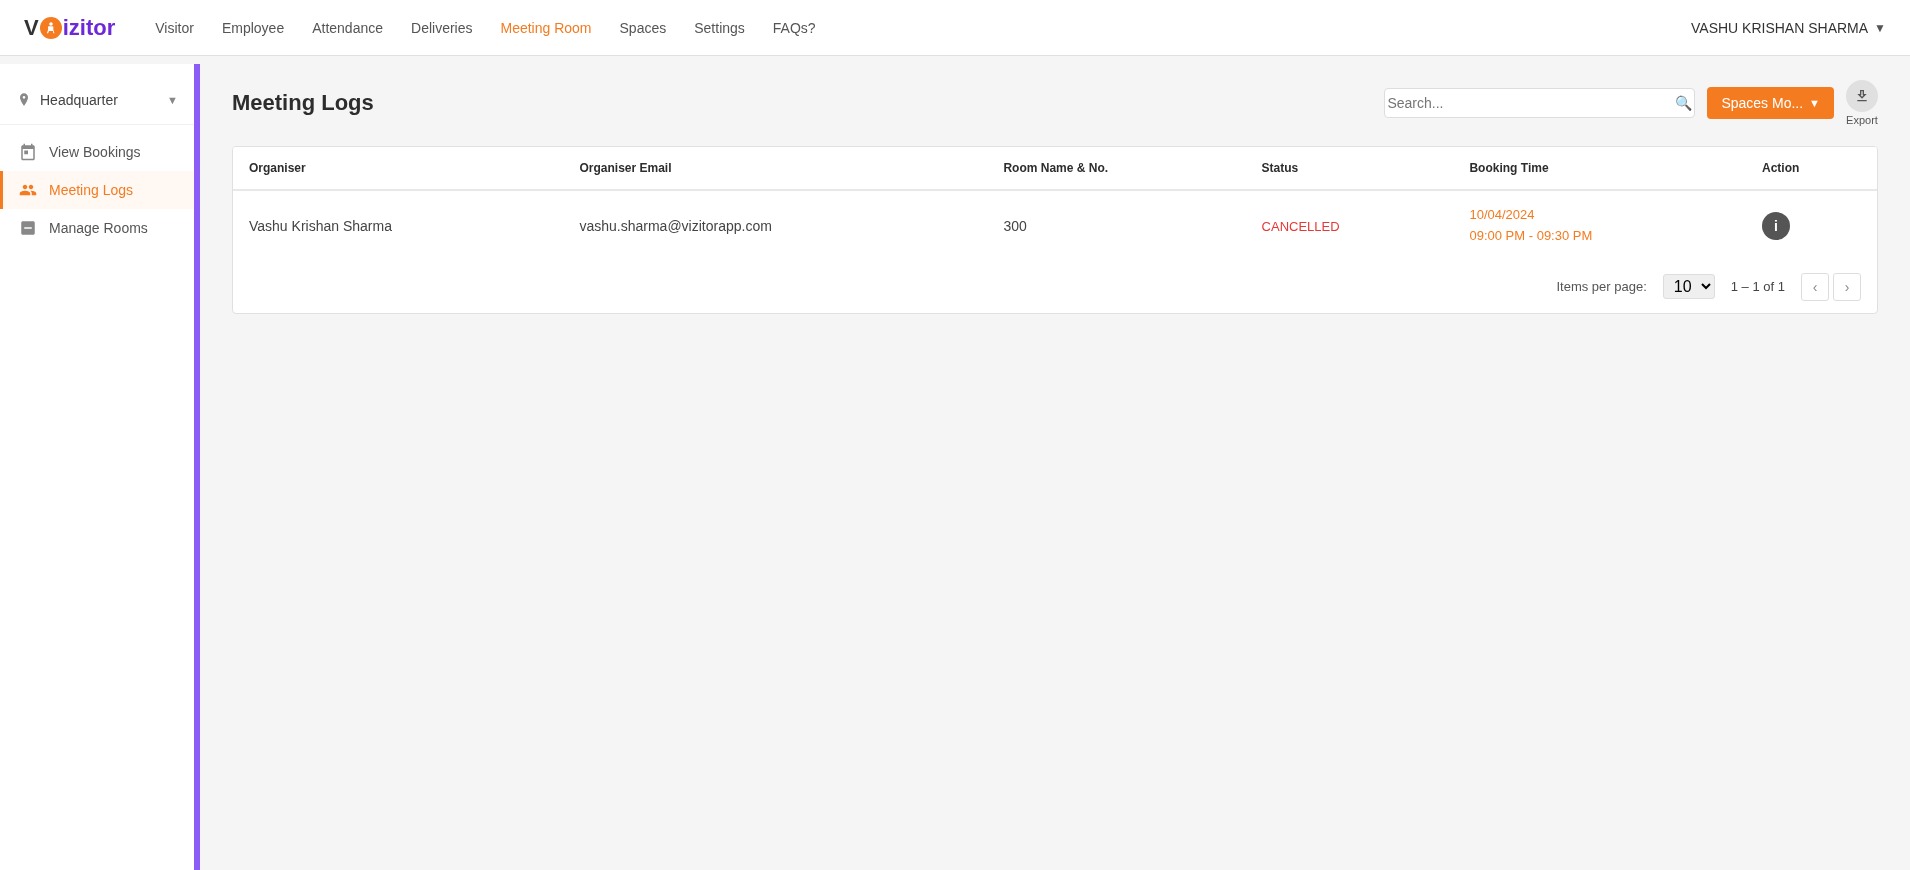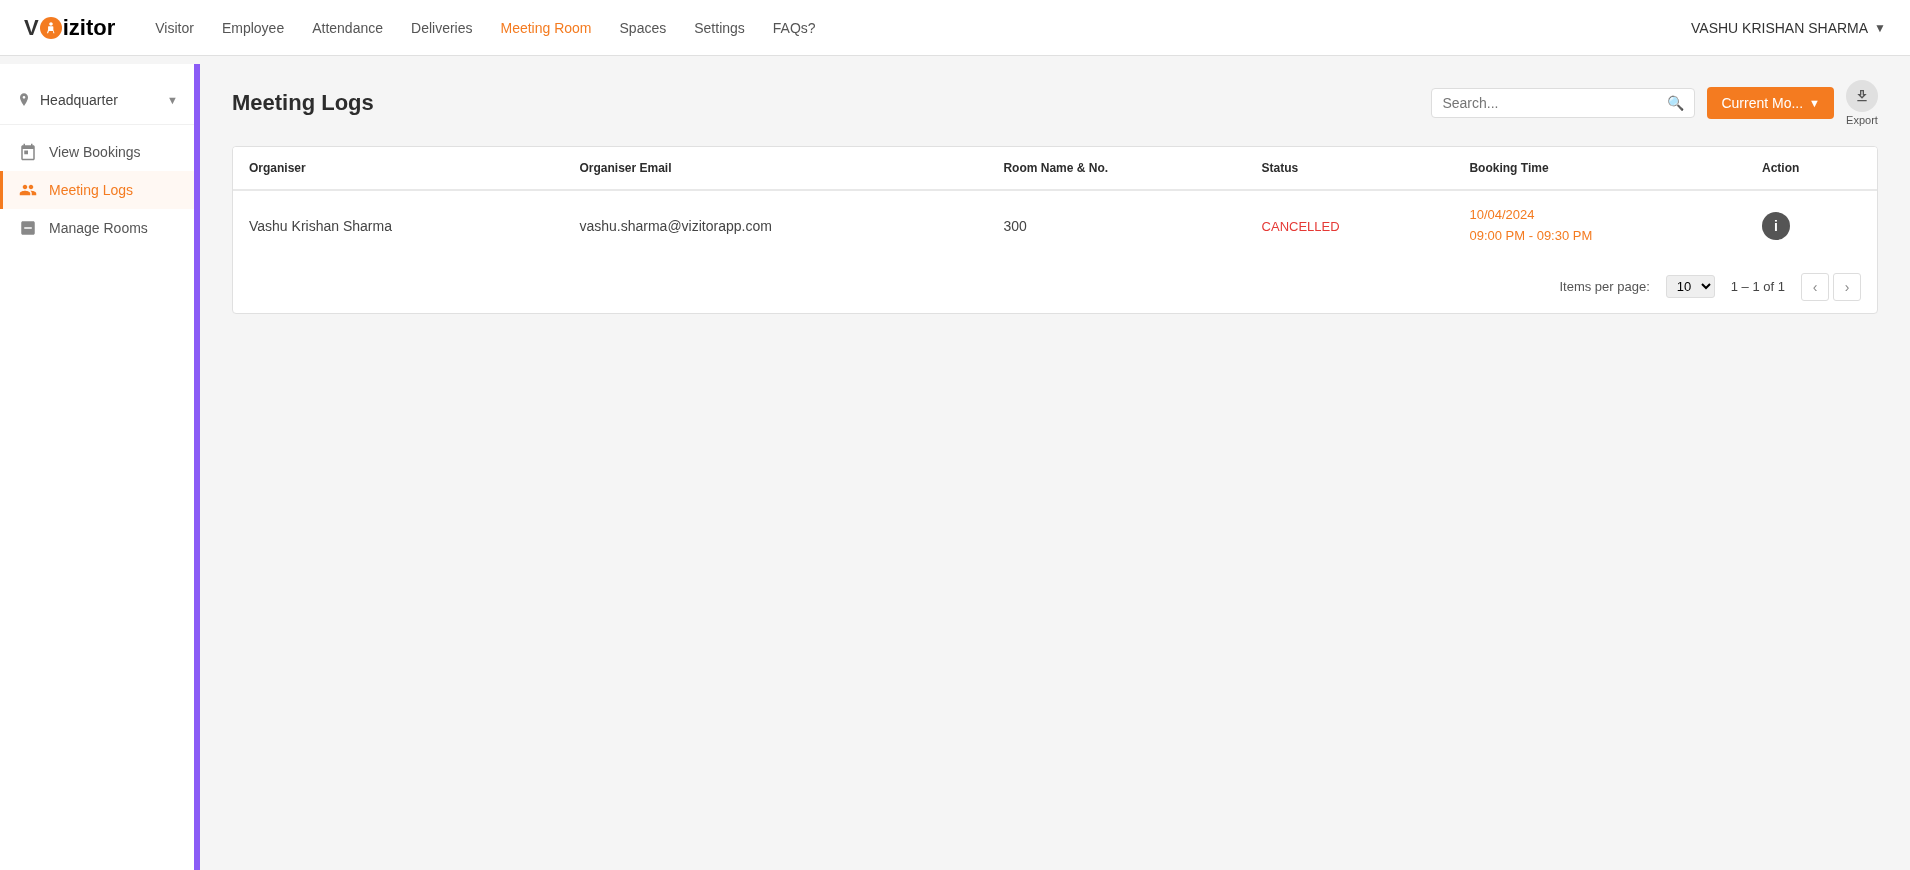--- a/index.html
+++ b/index.html
@@ -30,21 +30,21 @@
       display: inline-flex;
       align-items: center;
       justify-content: center;
       width: 22px;
       height: 22px;
       background: #f47b20;
       border-radius: 50%;
       margin: 0 1px;
     }
     .logo-icon svg { width: 14px; height: 14px; fill: #fff; }
-    .logo-izitor { color: #000000; text-align: right; }
+    .logo-izitor { color: #6d28d9; text-align: right; }
 
     .nav-links {
       display: flex;
       align-items: center;
       gap: 28px;
       flex: 1;
     }
     .nav-link {
       color: #555;
       text-decoration: none;
@@ -136,22 +136,22 @@
       display: flex;
       align-items: center;
       gap: 12px;
     }
     .search-box {
       display: flex;
       align-items: center;
       border: 1px solid #ddd;
       border-radius: 4px;
       background: #fff;
-      padding: 6px 10px;
-      width: 264px;
+      padding: 6px 2px;
+      width: 311px;
     }
     .search-box input {
       border: none;
       outline: none;
       flex: 1;
       font-size: 14px;
       color: #555;
       background: transparent;
     }
     .search-icon { color: #888; font-size: 14px; }
@@ -249,21 +249,21 @@
     }
     .items-per-page {
       display: flex;
       align-items: center;
       gap: 16px;
     }
     .per-page-select {
       border: 1px solid #ddd;
       border-radius: 3px;
       padding: 2px 6px;
-      font-size: 13px;
+      font-size: 16px;
       cursor: pointer;
     }
     .page-range { color: #444; }
     .page-nav {
       display: flex;
       gap: 4px;
     }
     .page-nav-btn {
       width: 28px;
       height: 28px;
@@ -340,21 +340,21 @@
 
   <main class="main-content">
     <div class="page-header">
       <h1 class="page-title">Meeting Logs</h1>
       <div class="header-actions">
         <div class="search-box">
           <input type="text" placeholder="Search..." style="">
           <span class="search-icon">🔍</span>
         </div>
         <button class="current-month-btn">
-          <span>Current Mo...</span>
+          <span>Spaces Mo...</span>
           <span class="chevron">▼</span>
         </button>
         <div class="export-btn">
           <div class="export-icon">
             <svg width="16" height="16" viewBox="0 0 24 24" fill="#555">
               <path d="M19 9h-4V3H9v6H5l7 7 7-7zm-8 2V5h2v6h1.17L12 13.17 9.83 11H11zm-6 7v2h14v-2H5z"></path>
             </svg>
           </div>
           <span>Export</span>
         </div>

